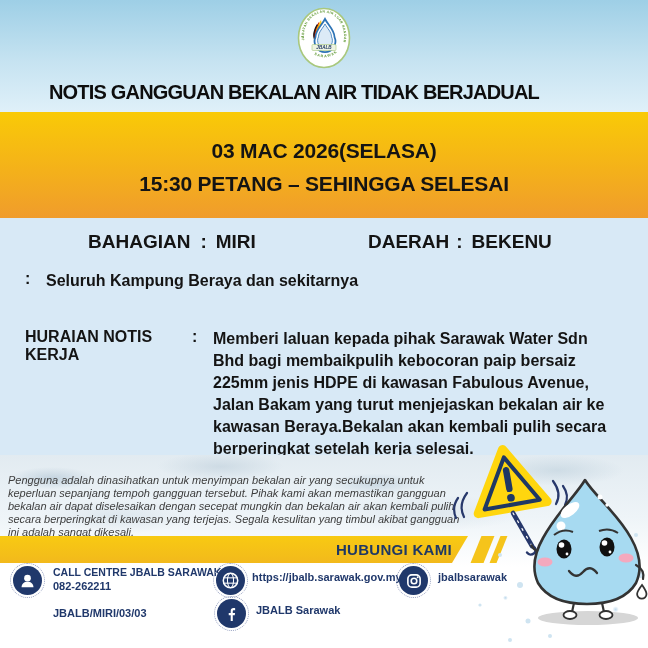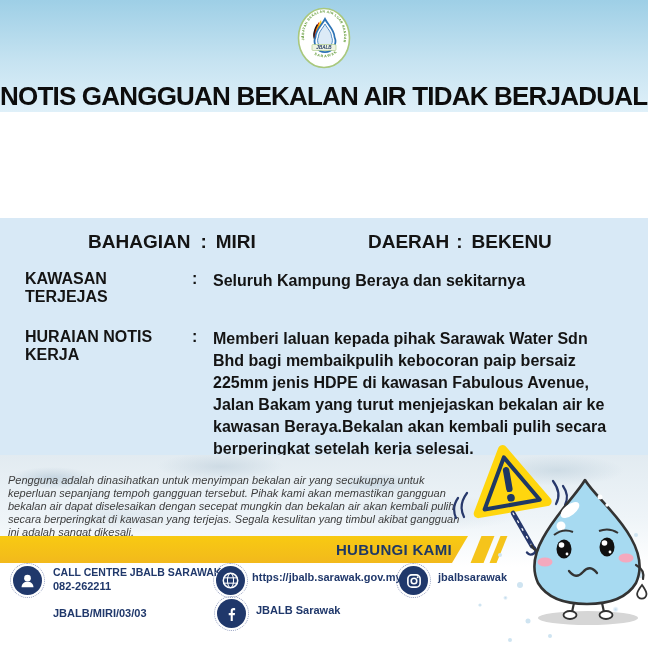--- a/index.html
+++ b/index.html
@@ -3,22 +3,22 @@
 <meta charset="utf-8">
 <style>
   html,body{margin:0;padding:0;background:#ffffff;}
   .poster{position:relative;width:648px;height:648px;overflow:hidden;
           font-family:"Liberation Sans",sans-serif;background:#ffffff;}
 
   
   .header{position:absolute;top:0;left:0;width:648px;height:112px;
           background:linear-gradient(180deg,#9ecfe6 0%,#c6e3f1 55%,#dff0f9 100%);}
   .logo{position:absolute;top:7px;left:297px;width:54px;height:62px;}
-  .title{position:absolute;top:81px;left:0;width:588px;text-align:right;
-         font-weight:700;font-size:26px;letter-spacing:-0.8px;color:#0d0d0d;white-space:nowrap;}
+  .title{position:absolute;top:81px;left:0;width:588px;text-align:center;
+         font-weight:700;font-size:20px;letter-spacing:-0.8px;color:#0d0d0d;white-space:nowrap;}
 
   
   .date-banner{position:absolute;top:112px;left:0;width:648px;height:106px;
                background:linear-gradient(180deg,#f9ca07 0%,#f4b11a 55%,#f09c2c 100%);
                text-align:center;color:#141414;}
   .date-inner{padding-top:22px;}
   .date-line{font-weight:700;font-size:21px;line-height:33px;letter-spacing:-0.2px;}
 
   
   .content{position:absolute;top:218px;left:0;width:648px;height:237px;background:#d8e9f6;color:#141414;}
@@ -93,30 +93,35 @@
       <path d="M24,13 C19,20 17,27 19.5,33 C20.5,35.2 22.5,36.6 24.5,37 C21.5,32 21.5,25 25,18 Z" fill="#ffc000" opacity="0.85"></path>
       <path d="M20,17 C16.5,22.5 15.2,28 17,32.5 L18.2,34 C16.8,29 17.6,23 20.8,18.2 Z" fill="#1a1a1a"></path>
       <path d="M28,12 C31,18 37.5,23 37.5,30 A10.4,10.8 0 1 1 18.5,30 C18.5,23 25,18 28,12 Z" fill="#ffffff" stroke="#2e74b5" stroke-width="1.8"></path>
       <path d="M28,17 C30,21 34.5,25 34.5,29.8 A7.4,7.8 0 1 1 21.5,29.8 C21.5,25 26,21 28,17 Z" fill="#dcebf7" stroke="#2e74b5" stroke-width="0.8"></path>
       <rect x="15" y="37.5" width="24" height="6" rx="1" fill="#eef4e2" stroke="#a9c87d" stroke-width="0.6"></rect>
       <text x="27" y="42.3" text-anchor="middle" font-size="4.6" font-style="italic" font-weight="bold" fill="#1f3864">JBALB</text>
     </svg>
     <div class="title">NOTIS GANGGUAN BEKALAN AIR TIDAK BERJADUAL</div>
   </div>
 
+  <div class="date-banner">
+    <div class="date-inner">
+      <div class="date-line">03 MAC 2026(SELASA)</div>
+      <div class="date-line">15:30 PETANG – SEHINGGA SELESAI</div>
+    </div>
+  </div>
 
   <div class="content">
     <div class="loc-row loc-bahagian">
       <span class="lab">BAHAGIAN</span><span class="col">:</span><span>MIRI</span>
     </div>
     <div class="loc-row loc-daerah">
       <span class="lab" style="margin-right:7px">DAERAH</span><span class="col">:</span><span>BEKENU</span>
     </div>
     <div class="detail-row row-kawasan">
-      <div class="d-label">KAWASAN TERJEJAS</div>
       <div class="d-colon">:</div>
       <div class="d-value nowrap">Seluruh Kampung Beraya dan sekitarnya</div>
     </div>
     <div class="detail-row row-huraian">
       <div class="d-label">HURAIAN NOTIS KERJA</div>
       <div class="d-colon">:</div>
       <div class="d-value">Memberi laluan kepada pihak Sarawak Water Sdn Bhd bagi membaikpulih kebocoran paip bersaiz 225mm jenis HDPE di kawasan Fabulous Avenue, Jalan Bakam yang turut menjejaskan bekalan air ke kawasan Beraya.Bekalan akan kembali pulih secara berperingkat setelah kerja selesai.</div>
     </div>
   </div>
 

